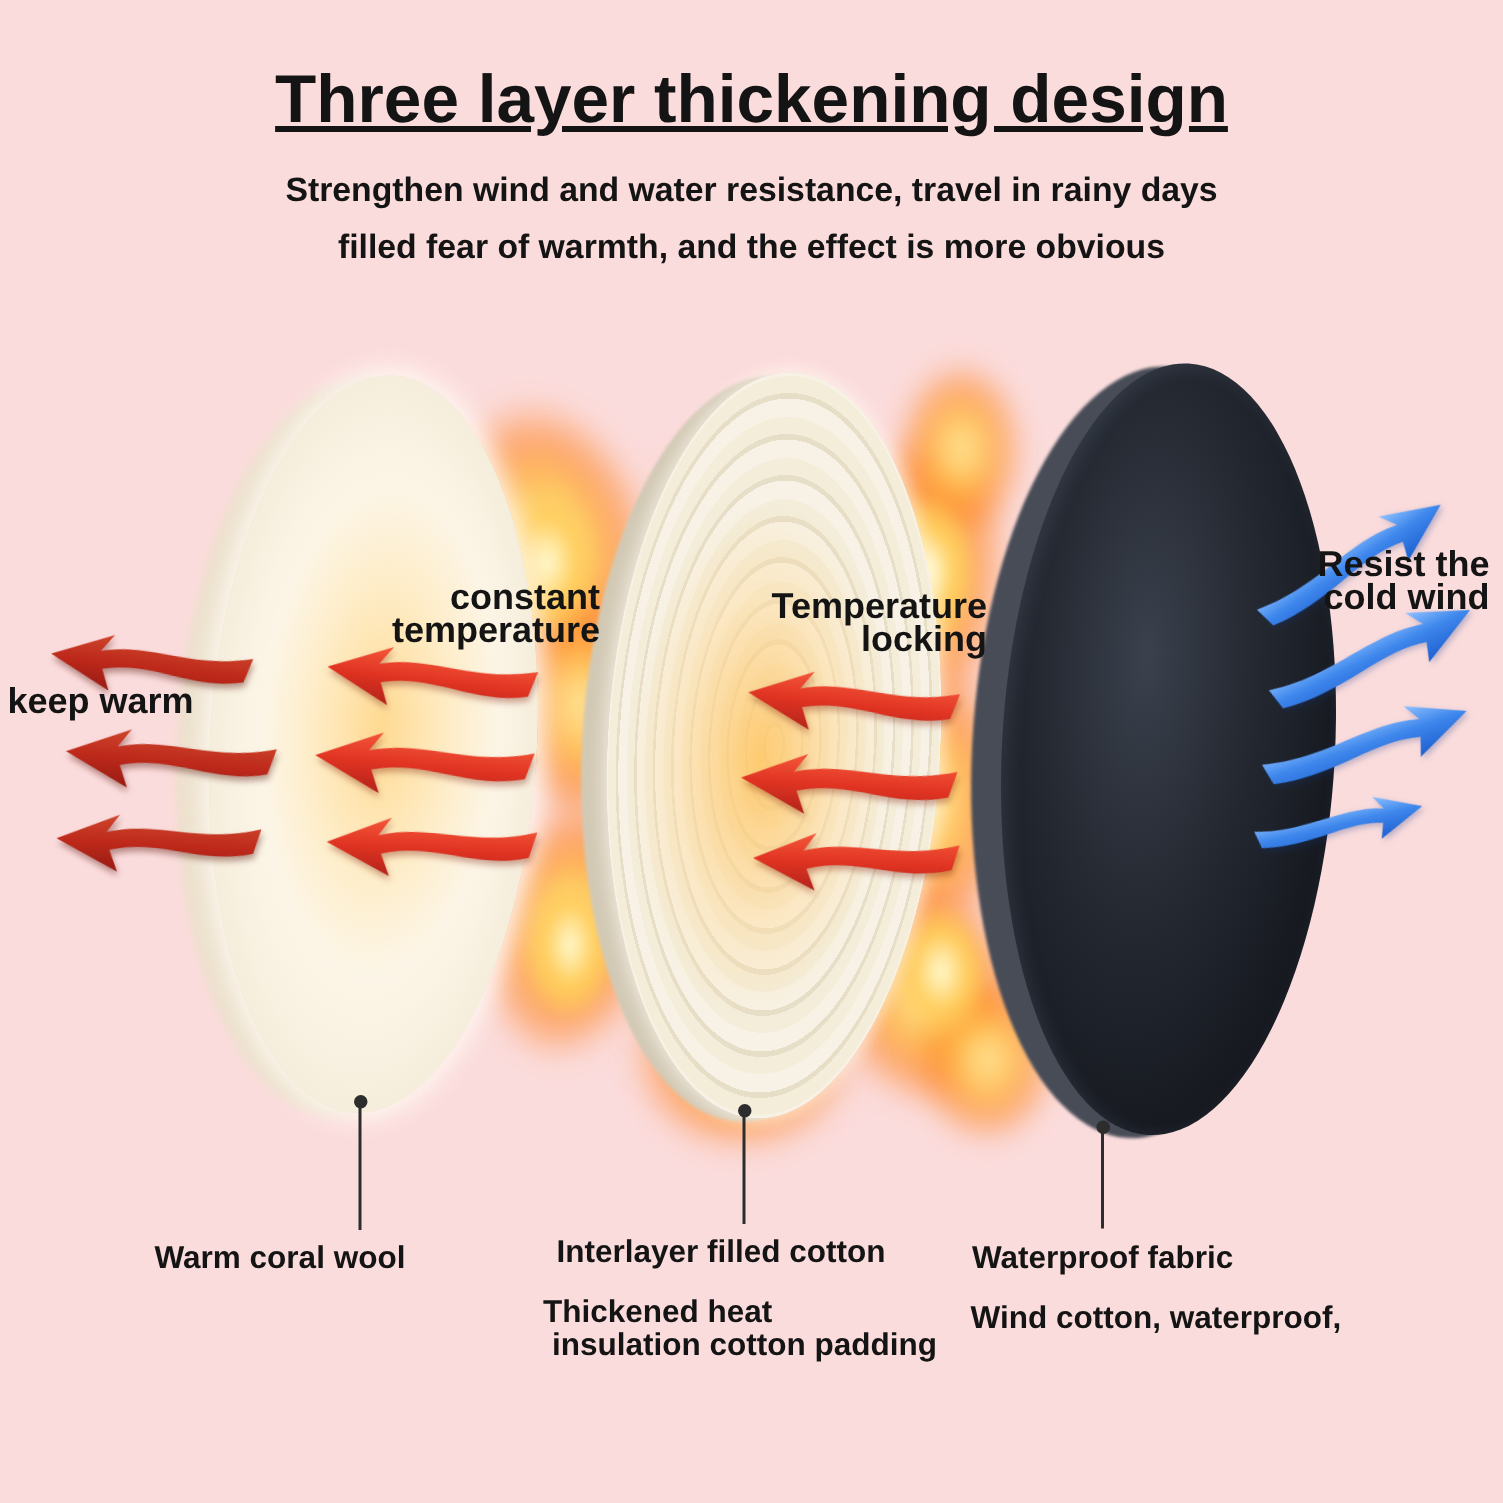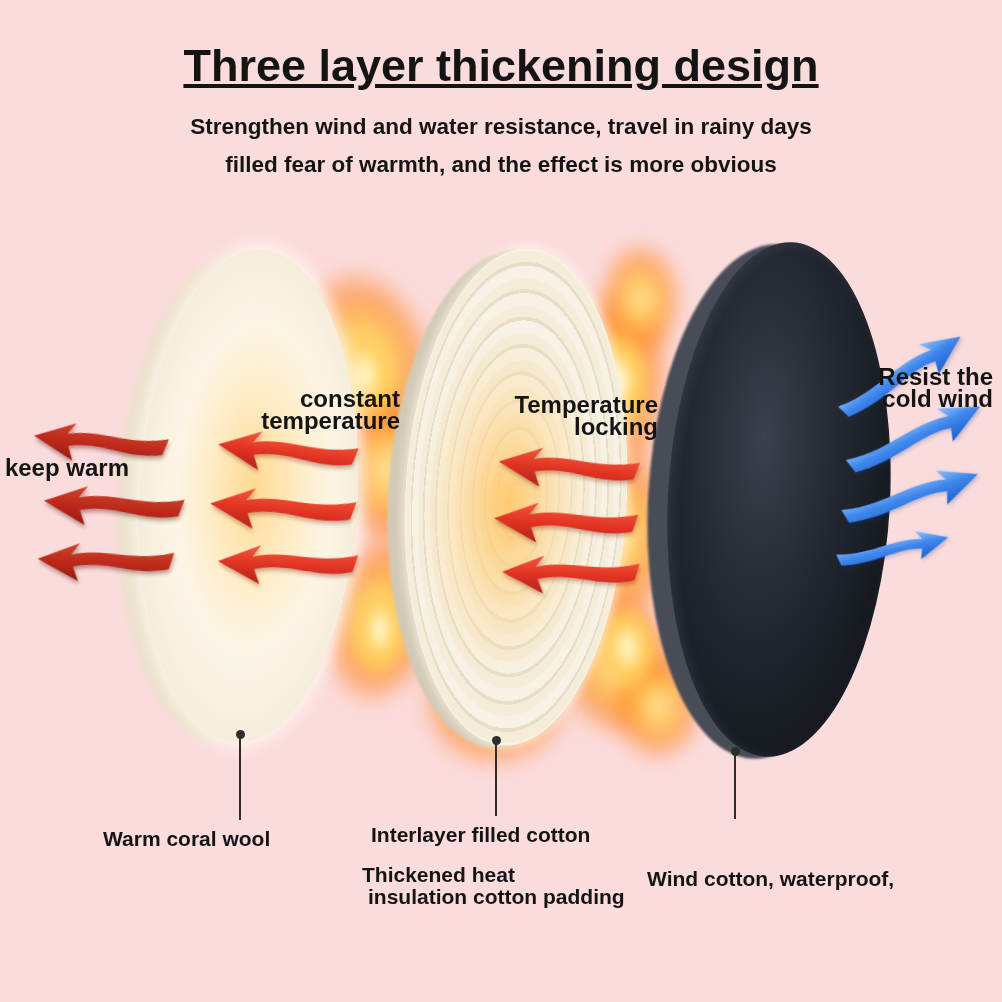--- a/index.html
+++ b/index.html
@@ -184,15 +184,16 @@
   <div class="lline" style="left:495px;top:744px;height:72px"></div>
   <div class="dot" style="left:731px;top:747px"></div>
   <div class="lline" style="left:734px;top:755px;height:64px"></div>
 
   <div class="lbl" style="left:103px;top:828px;width:300px">Warm coral wool</div>
 
   <div class="lbl" style="left:371px;top:824px;width:300px">Interlayer filled cotton</div>
   <div class="lbl" style="left:362px;top:864px;width:300px">Thickened heat</div>
   <div class="lbl" style="left:368px;top:886px;width:300px">insulation cotton padding</div>
 
+  <div class="lbl" style="left:648px;top:828px;width:300px">Waterproof fabric</div>
   <div class="lbl" style="left:647px;top:868px;width:300px">Wind cotton, waterproof,</div>
 
 </div>
 
 </body></html>

